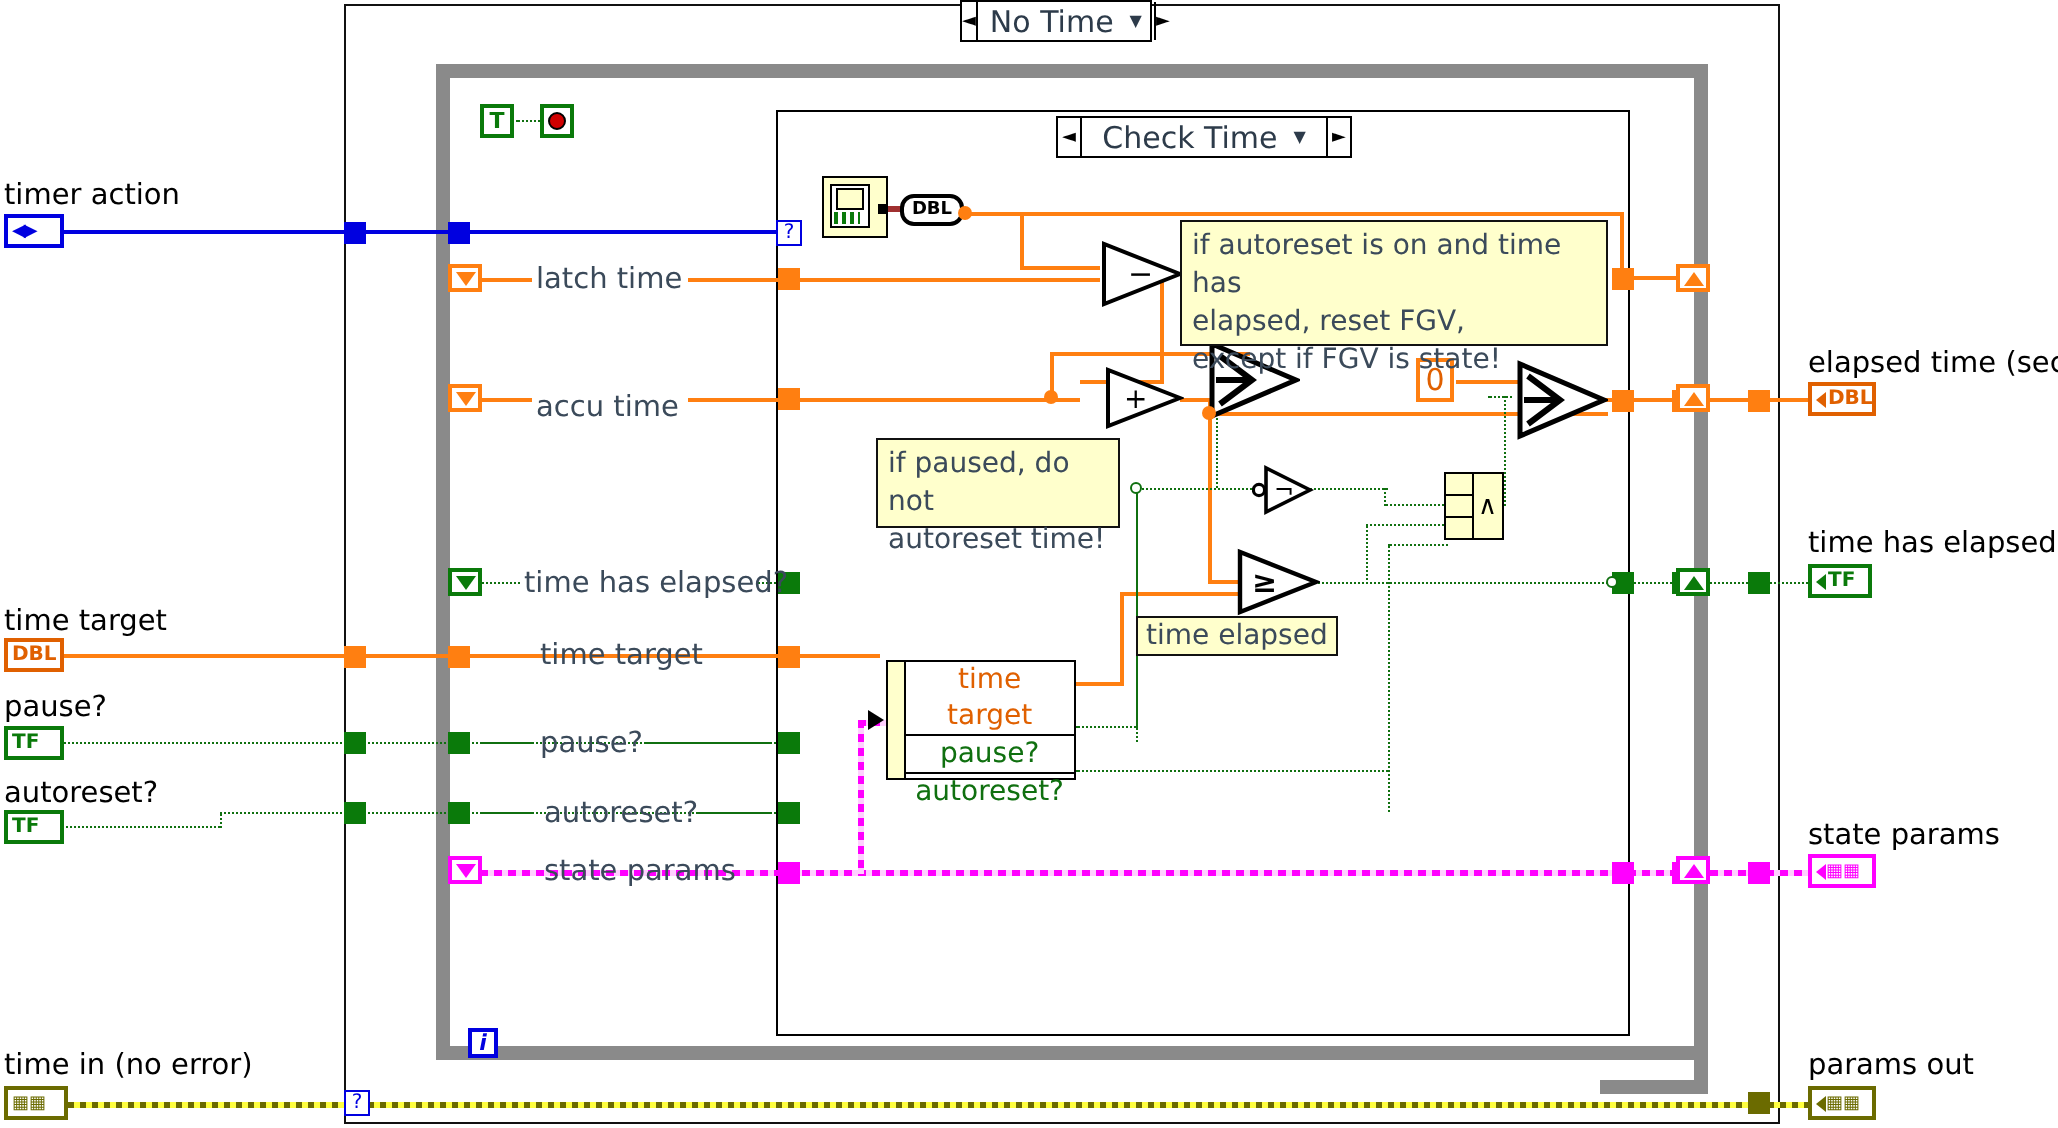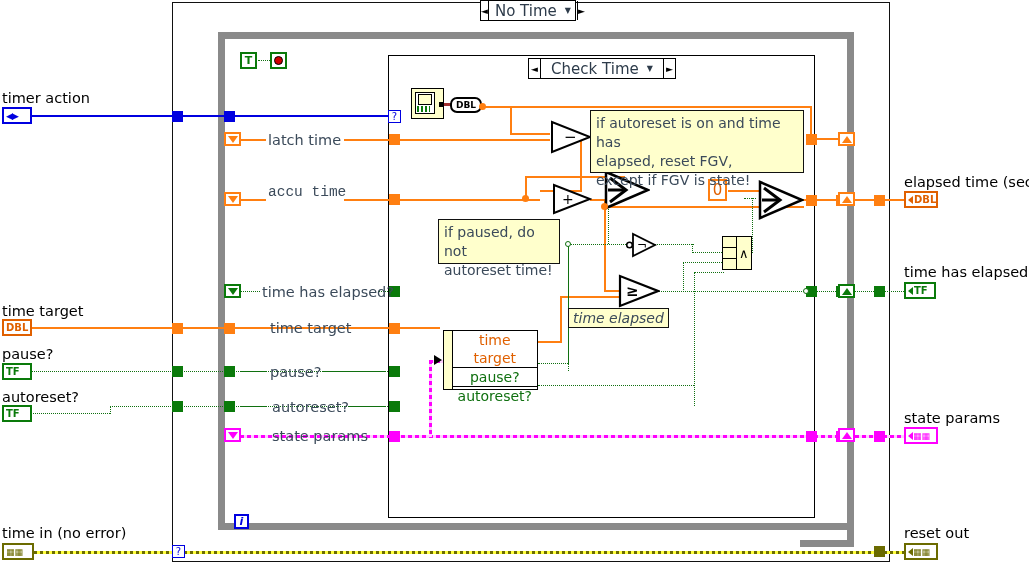--- a/index.html
+++ b/index.html
@@ -94,21 +94,21 @@
   .sr-g .sr-tri-d{border-top-color:#0a7a0a;}
   .sr-g .sr-tri-u{border-bottom-color:#0a7a0a;}
   .sr-p{border-color:#ff00ff;}
   .sr-p .sr-tri-d{border-top-color:#ff00ff;}
   .sr-p .sr-tri-u{border-bottom-color:#ff00ff;}
 
   
   .comment{background:#ffffcc;border:1.4px solid #111;box-sizing:border-box;
      font-size:14px;color:#3b4a5a;padding:3px 5px;line-height:1.35;white-space:pre-line;}
   .minilabel{background:#ffffcc;border:1.2px solid #111;box-sizing:border-box;
-     font-size:14px;color:#3b4a5a;padding:1px 4px;white-space:nowrap;font-style:italic;}
+     font-size:14px;color:#3b4a5a;padding:1px 4px;white-space:nowrap;}
   .const0{border:2.2px solid #ff7f11;background:#fff;box-sizing:border-box;
      font-size:15px;color:#e06000;display:flex;align-items:center;
      justify-content:center;width:19px;height:22px;}
   .tconst{border:2.2px solid #0a7a0a;background:#fff;box-sizing:border-box;
      width:17px;height:17px;display:flex;align-items:center;justify-content:center;
      font-size:11px;font-weight:bold;color:#0a7a0a;}
   .stopterm{border:2.2px solid #0a7a0a;background:#fff;box-sizing:border-box;
      width:17px;height:17px;display:flex;align-items:center;justify-content:center;}
   .stopdot{width:9px;height:9px;border-radius:50%;background:#d00000;
      border:1.5px solid #000;box-sizing:border-box;}
@@ -326,21 +326,21 @@
   <div class="sr-tri-u"></div>
 </div>
 <div class="abs sr sr-g" style="left:838px;top:284px;">
   <div class="sr-tri-u"></div>
 </div>
 <div class="abs sr sr-p" style="left:838px;top:428px;">
   <div class="sr-tri-u"></div>
 </div>
 
 <div class="abs lbl" style="left:268px;top:133px;">latch time</div>
-<div class="abs lbl" style="left:268px;top:185px;font-family:Liberation Mono, monospace;">accu time</div>
+<div class="abs lbl" style="left:268px;top:197px;">accu time</div>
 <div class="abs lbl" style="left:262px;top:285px;">time has elapsed?</div>
 <div class="abs lbl" style="left:270px;top:321px;">time target</div>
 <div class="abs lbl" style="left:270px;top:365px;">pause?</div>
 <div class="abs lbl" style="left:272px;top:400px;">autoreset?</div>
 <div class="abs lbl" style="left:272px;top:429px;">state params</div>
 
 <div class="abs lbl lbl-dark" style="left:2px;top:91px;">timer action</div>
 <div class="abs term term-blue" style="left:2px;top:107px;width:30px;">
   <span style="font-size:9px;letter-spacing:-1px;">◀▶</span>
 </div>
@@ -376,21 +376,21 @@
   <span class="tri-r"></span>
   <span style="margin-left:1px;">TF</span>
 </div>
 
 <div class="abs lbl lbl-dark" style="left:904px;top:411px;">state params</div>
 <div class="abs term term-cluster" style="left:904px;top:427px;width:34px;">
   <span class="tri-r"></span>
   <span style="font-size:9px;">▦▦</span>
 </div>
 
-<div class="abs lbl lbl-dark" style="left:904px;top:526px;">reset out</div>
+<div class="abs lbl lbl-dark" style="left:904px;top:526px;">params out</div>
 <div class="abs term term-err" style="left:904px;top:543px;width:34px;">
   <span class="tri-r"></span>
   <span style="font-size:9px;">▦▦</span>
 </div>
 
 <div class="abs tconst" style="left:240px;top:52px;">
   <span>T</span>
 </div>
 <div class="abs w-green-dot" style="left:258px;top:60px;width:14px;"></div>
 <div class="abs stopterm" style="left:270px;top:52px;">

